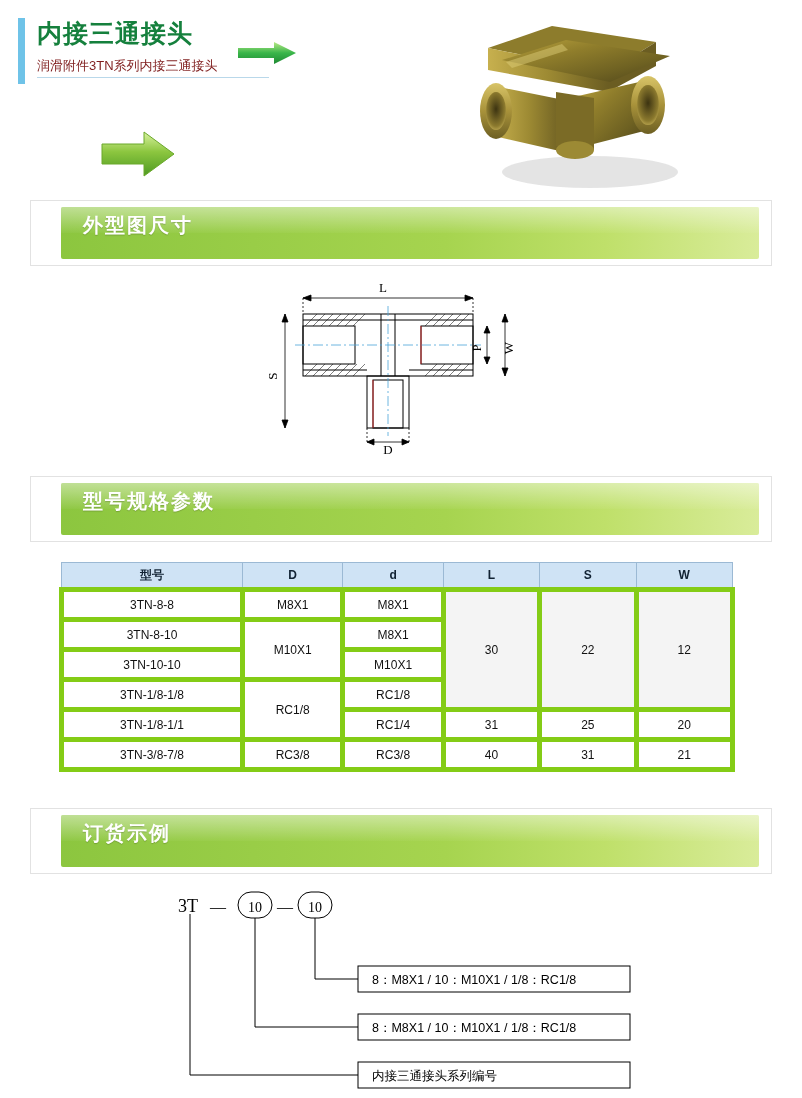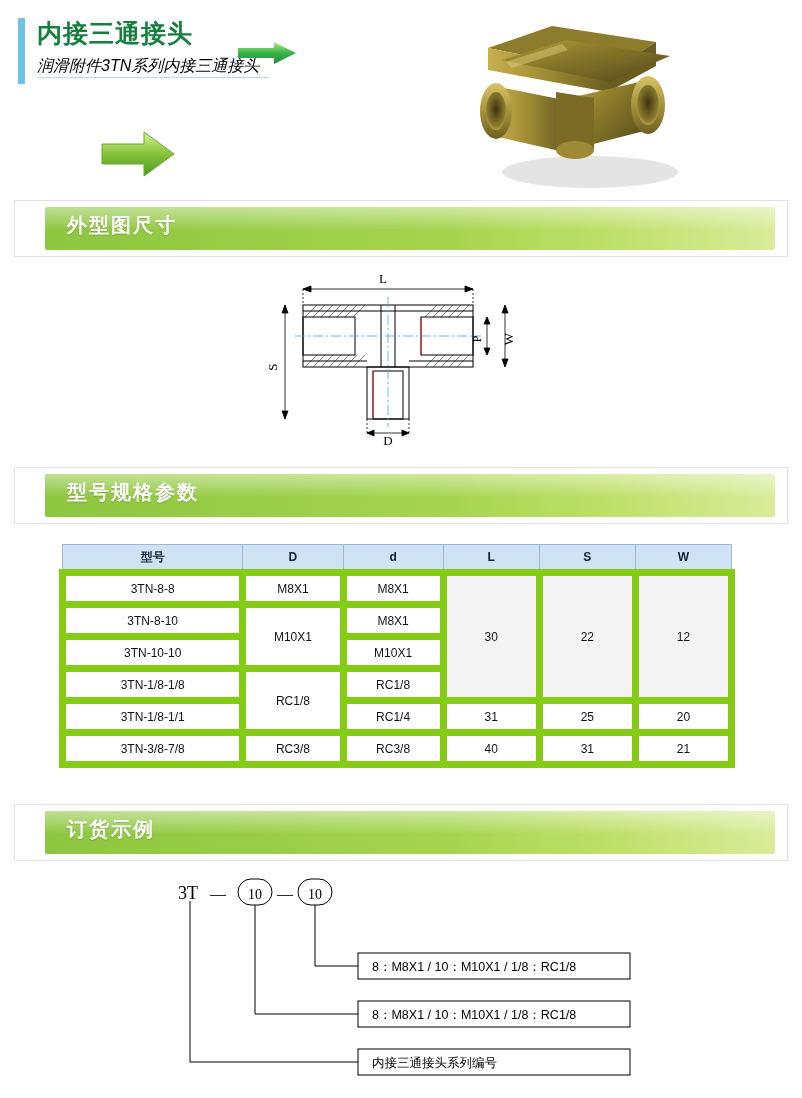--- a/index.html
+++ b/index.html
@@ -45,24 +45,23 @@
     letter-spacing: 1px;
     line-height: 30px;
   }
   .sub-title-row {
     margin-top: 10px;
     border-bottom: 1px solid #b9d8ea;
     padding-bottom: 4px;
     width: 232px;
   }
   .sub-title {
-    font-size: 16px;
-    color: #000000;
+    font-size: 13px;
+    color: #7f1d1d;
     line-height: 15px;
-    font-style: italic;
   }
   .arrow-small {
     position: absolute;
     left: 238px;
     top: 42px;
     width: 58px;
     height: 22px;
   }
   .arrow-big {
     position: absolute;
@@ -75,22 +74,22 @@
     position: absolute;
     left: 460px;
     top: 0px;
     width: 250px;
     height: 200px;
   }
 
   
   .banner {
     position: relative;
-    height: 57px;
-    margin: 0 14px;
+    height: 66px;
+    margin: 0 30px;
     background: linear-gradient(to bottom, #ffffff 0%, #ffffff 100%);
     border: 1px solid #e2e2e2;
     box-sizing: border-box;
   }
   .banner-inner {
     position: absolute;
     left: 30px;
     top: 6px;
     right: 12px;
     bottom: 6px;
@@ -140,21 +139,21 @@
   }
   table.spec th {
     background: #cfe3f5;
     border: 1px solid #9bb9d4;
     font-weight: bold;
     height: 22px;
     color: #123;
     font-size: 12px;
   }
   table.spec td {
-    border: 7px solid #84cc16;
+    border: 5px solid #84cc16;
     text-align: center;
     height: 23px;
     background: #ffffff;
     color: #111;
   }
   table.spec td.shade {
     background: #f4f4f4;
   }
 
   

